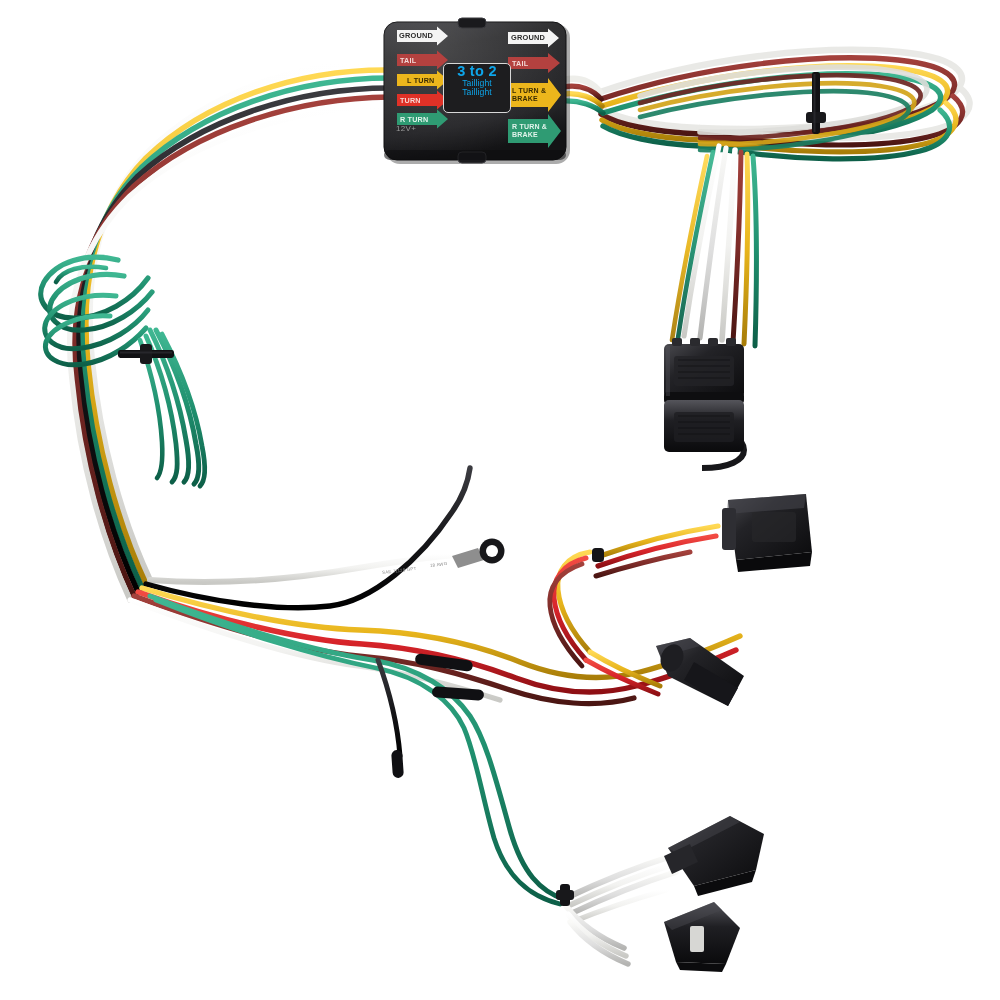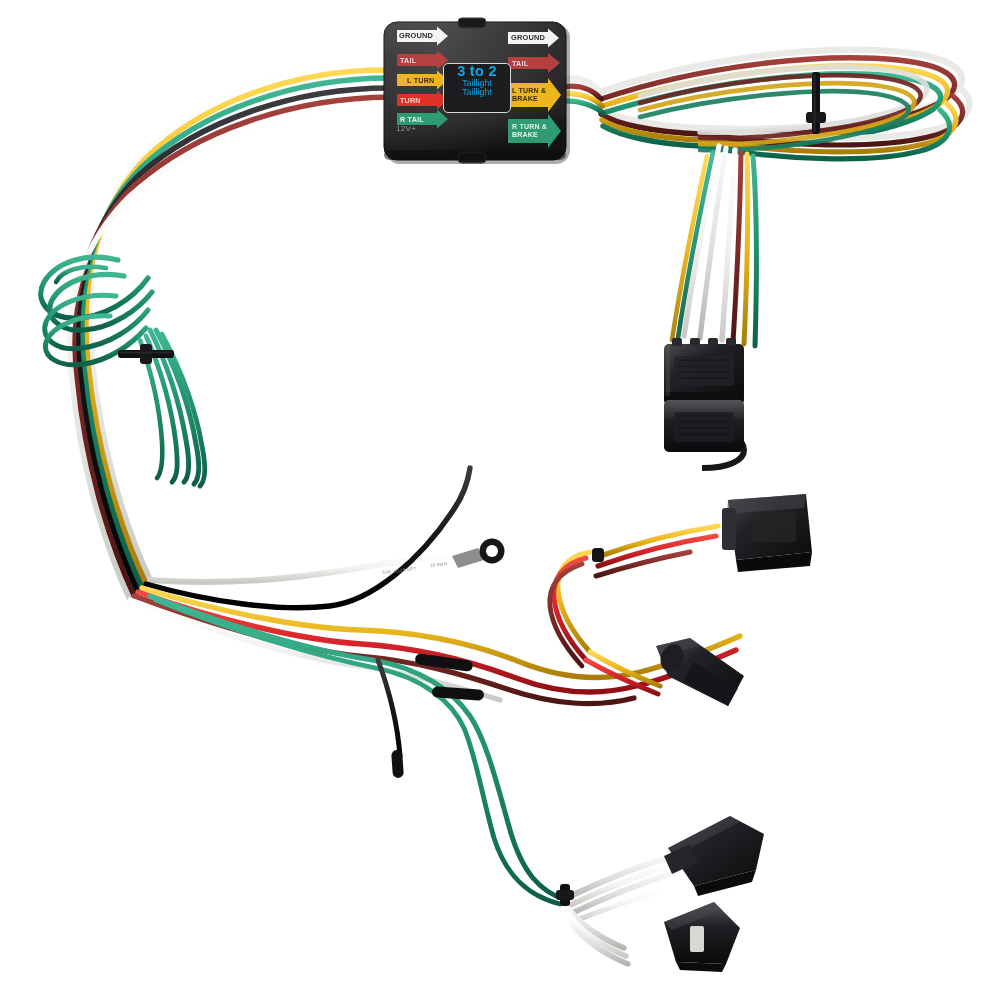--- a/index.html
+++ b/index.html
@@ -317,21 +317,21 @@
     </g>
     <g>
       <path d="M508,119 L548,119 L548,114 L561,131 L548,148 L548,143 L508,143 Z" fill="#2f9b73"></path>
     </g>
   </svg>
 
   <div class="lbl arrowtext" style="left:399px;top:31px;font-size:7.4px;color:#2c2c2c;">GROUND</div>
   <div class="lbl arrowtext" style="left:400px;top:55.5px;font-size:7.2px;color:#f3d9d7;">TAIL</div>
   <div class="lbl arrowtext" style="left:407px;top:75.5px;font-size:7.2px;color:#3a2c02;">L TURN</div>
   <div class="lbl arrowtext" style="left:400px;top:95.5px;font-size:7.2px;color:#f7d7d4;">TURN</div>
-  <div class="lbl arrowtext" style="left:400px;top:114.5px;font-size:7.2px;color:#e2f4ec;">R TAIL</div>
+  <div class="lbl arrowtext" style="left:400px;top:114.5px;font-size:7.2px;color:#e2f4ec;">R TURN</div>
 
   <div class="lbl arrowtext" style="left:511px;top:33px;font-size:7.4px;color:#2c2c2c;">GROUND</div>
   <div class="lbl arrowtext" style="left:512px;top:58.5px;font-size:7.2px;color:#f3d9d7;">TAIL</div>
   <div class="lbl arrowtext" style="left:512px;top:87px;font-size:7px;color:#3a2c02;width:44px;line-height:1.12;">L TURN &amp; BRAKE</div>
   <div class="lbl arrowtext" style="left:512px;top:123px;font-size:7px;color:#e2f4ec;width:44px;line-height:1.12;">R TURN &amp; BRAKE</div>
 
   <div class="centerlabel">
     <div class="big">3 to 2</div>
     <div class="sm">Taillight</div>
     <div class="sm">Taillight</div>

